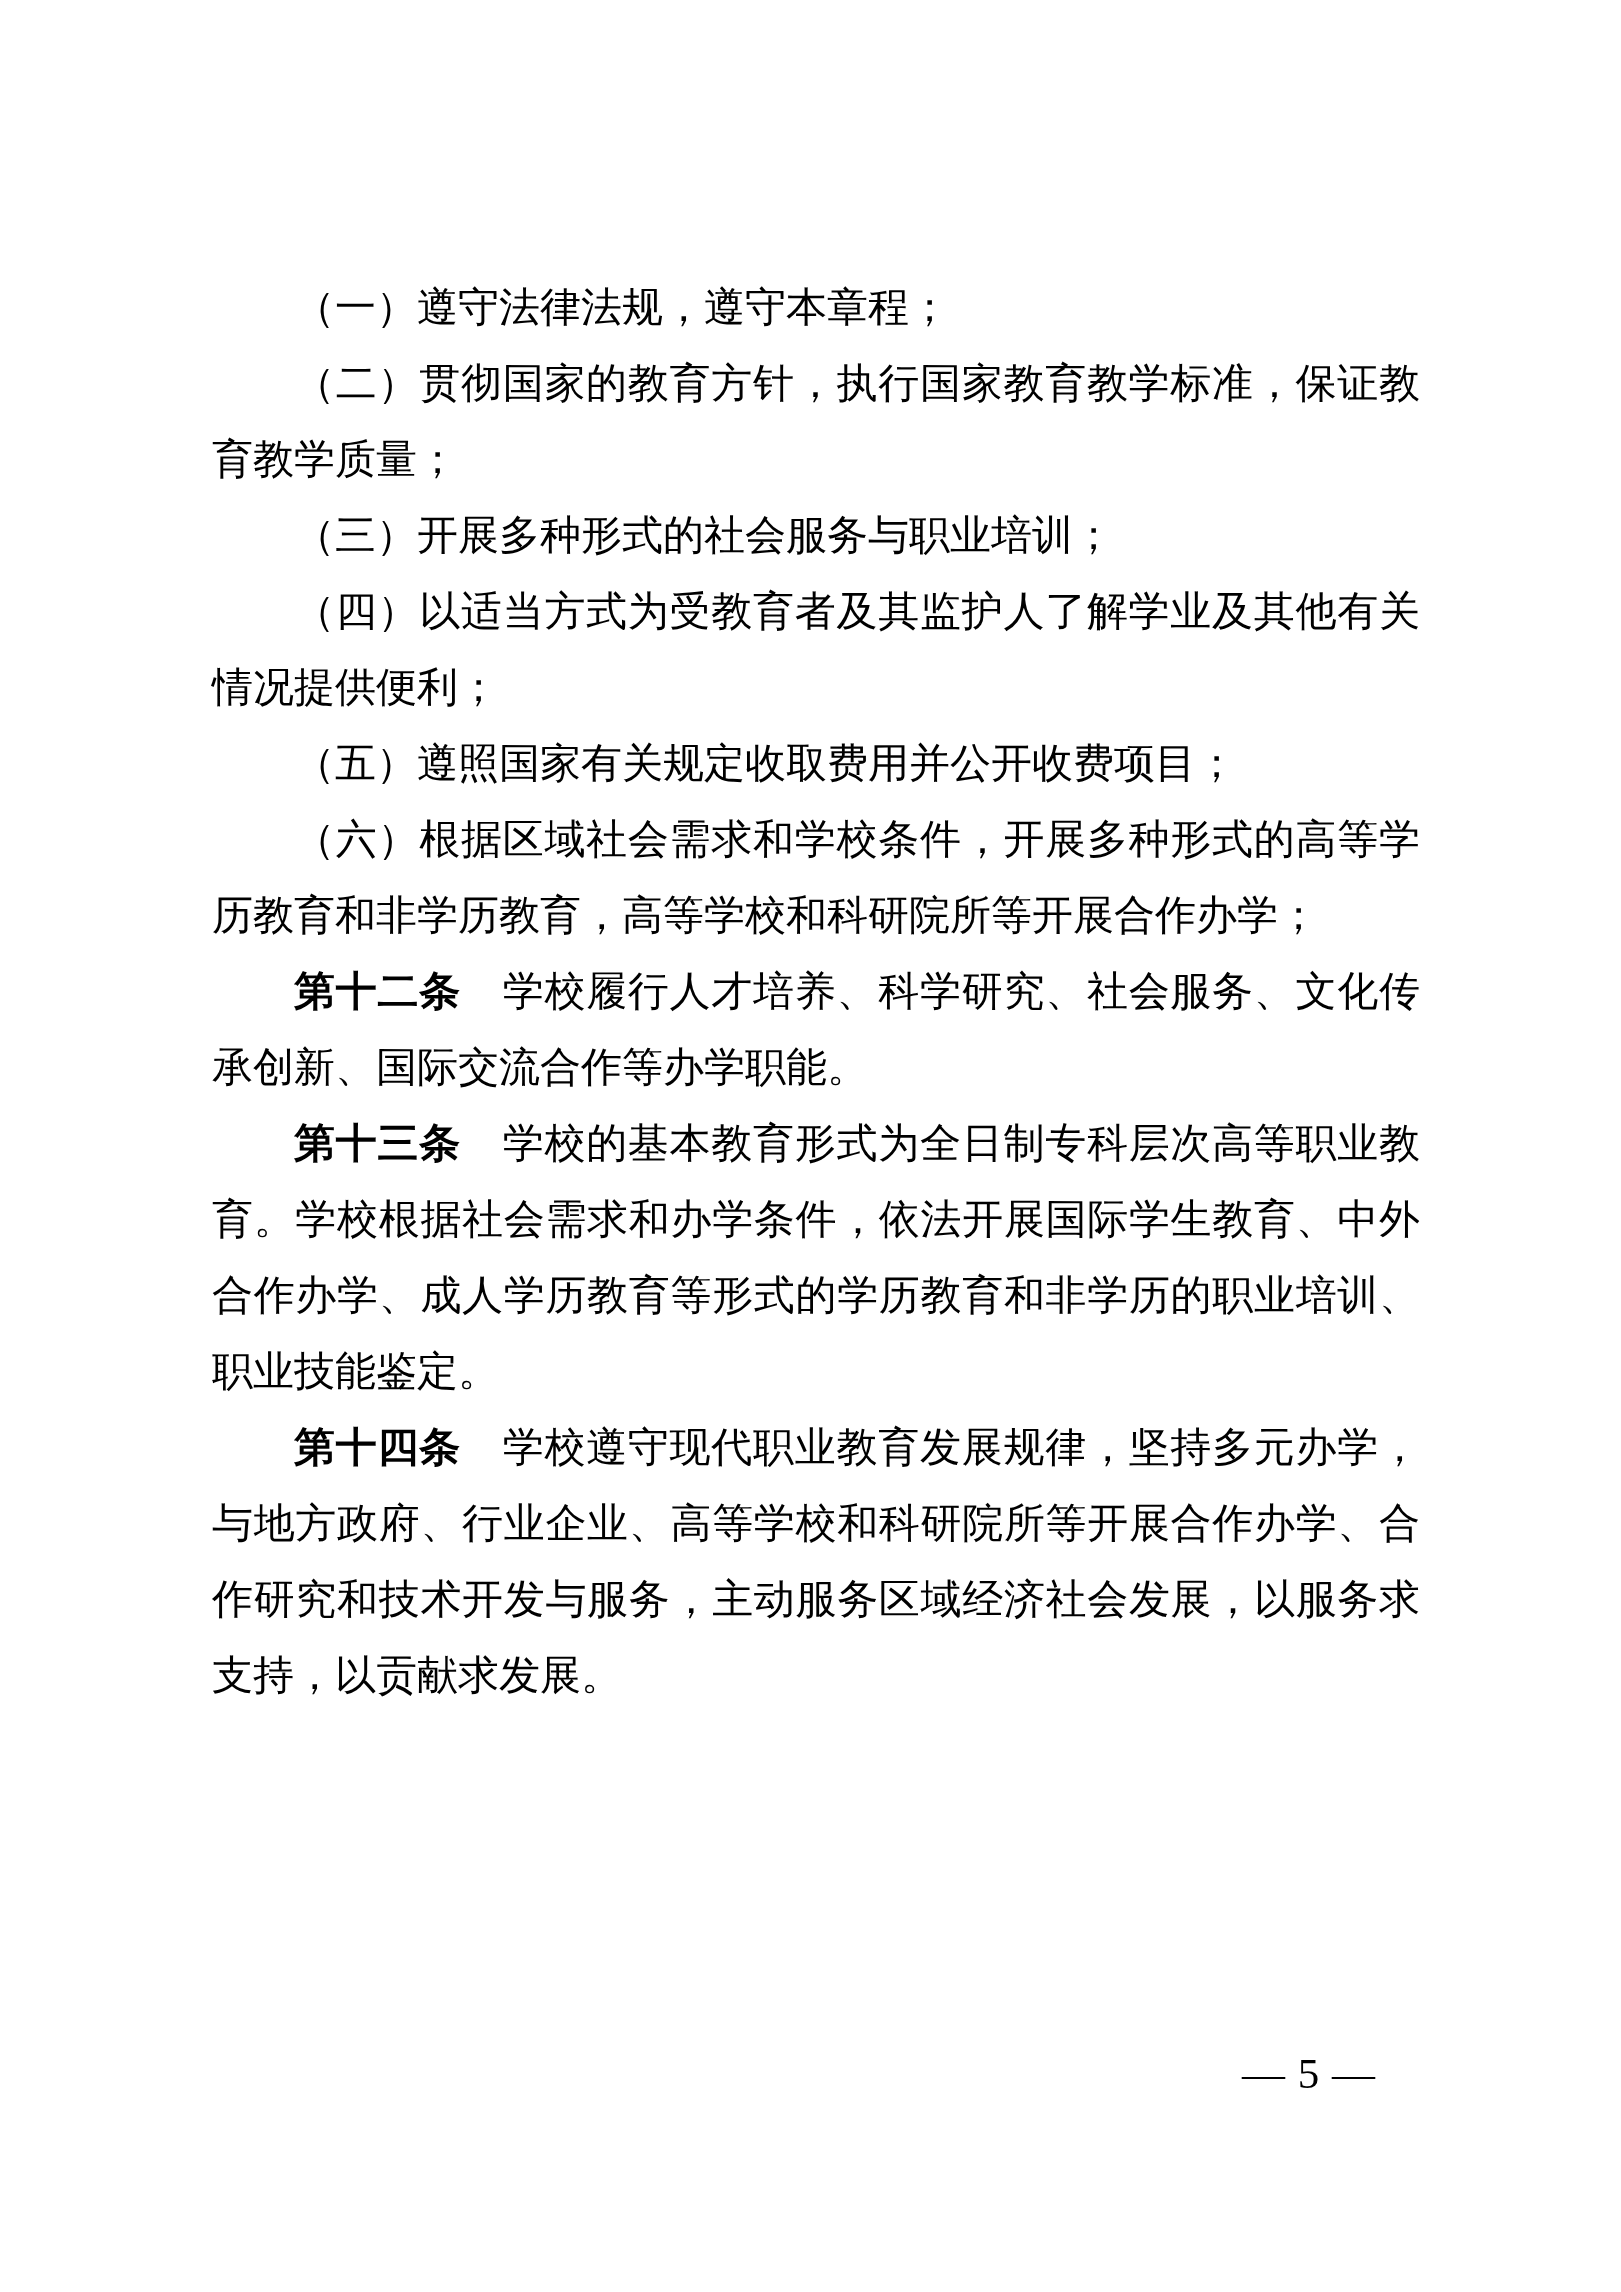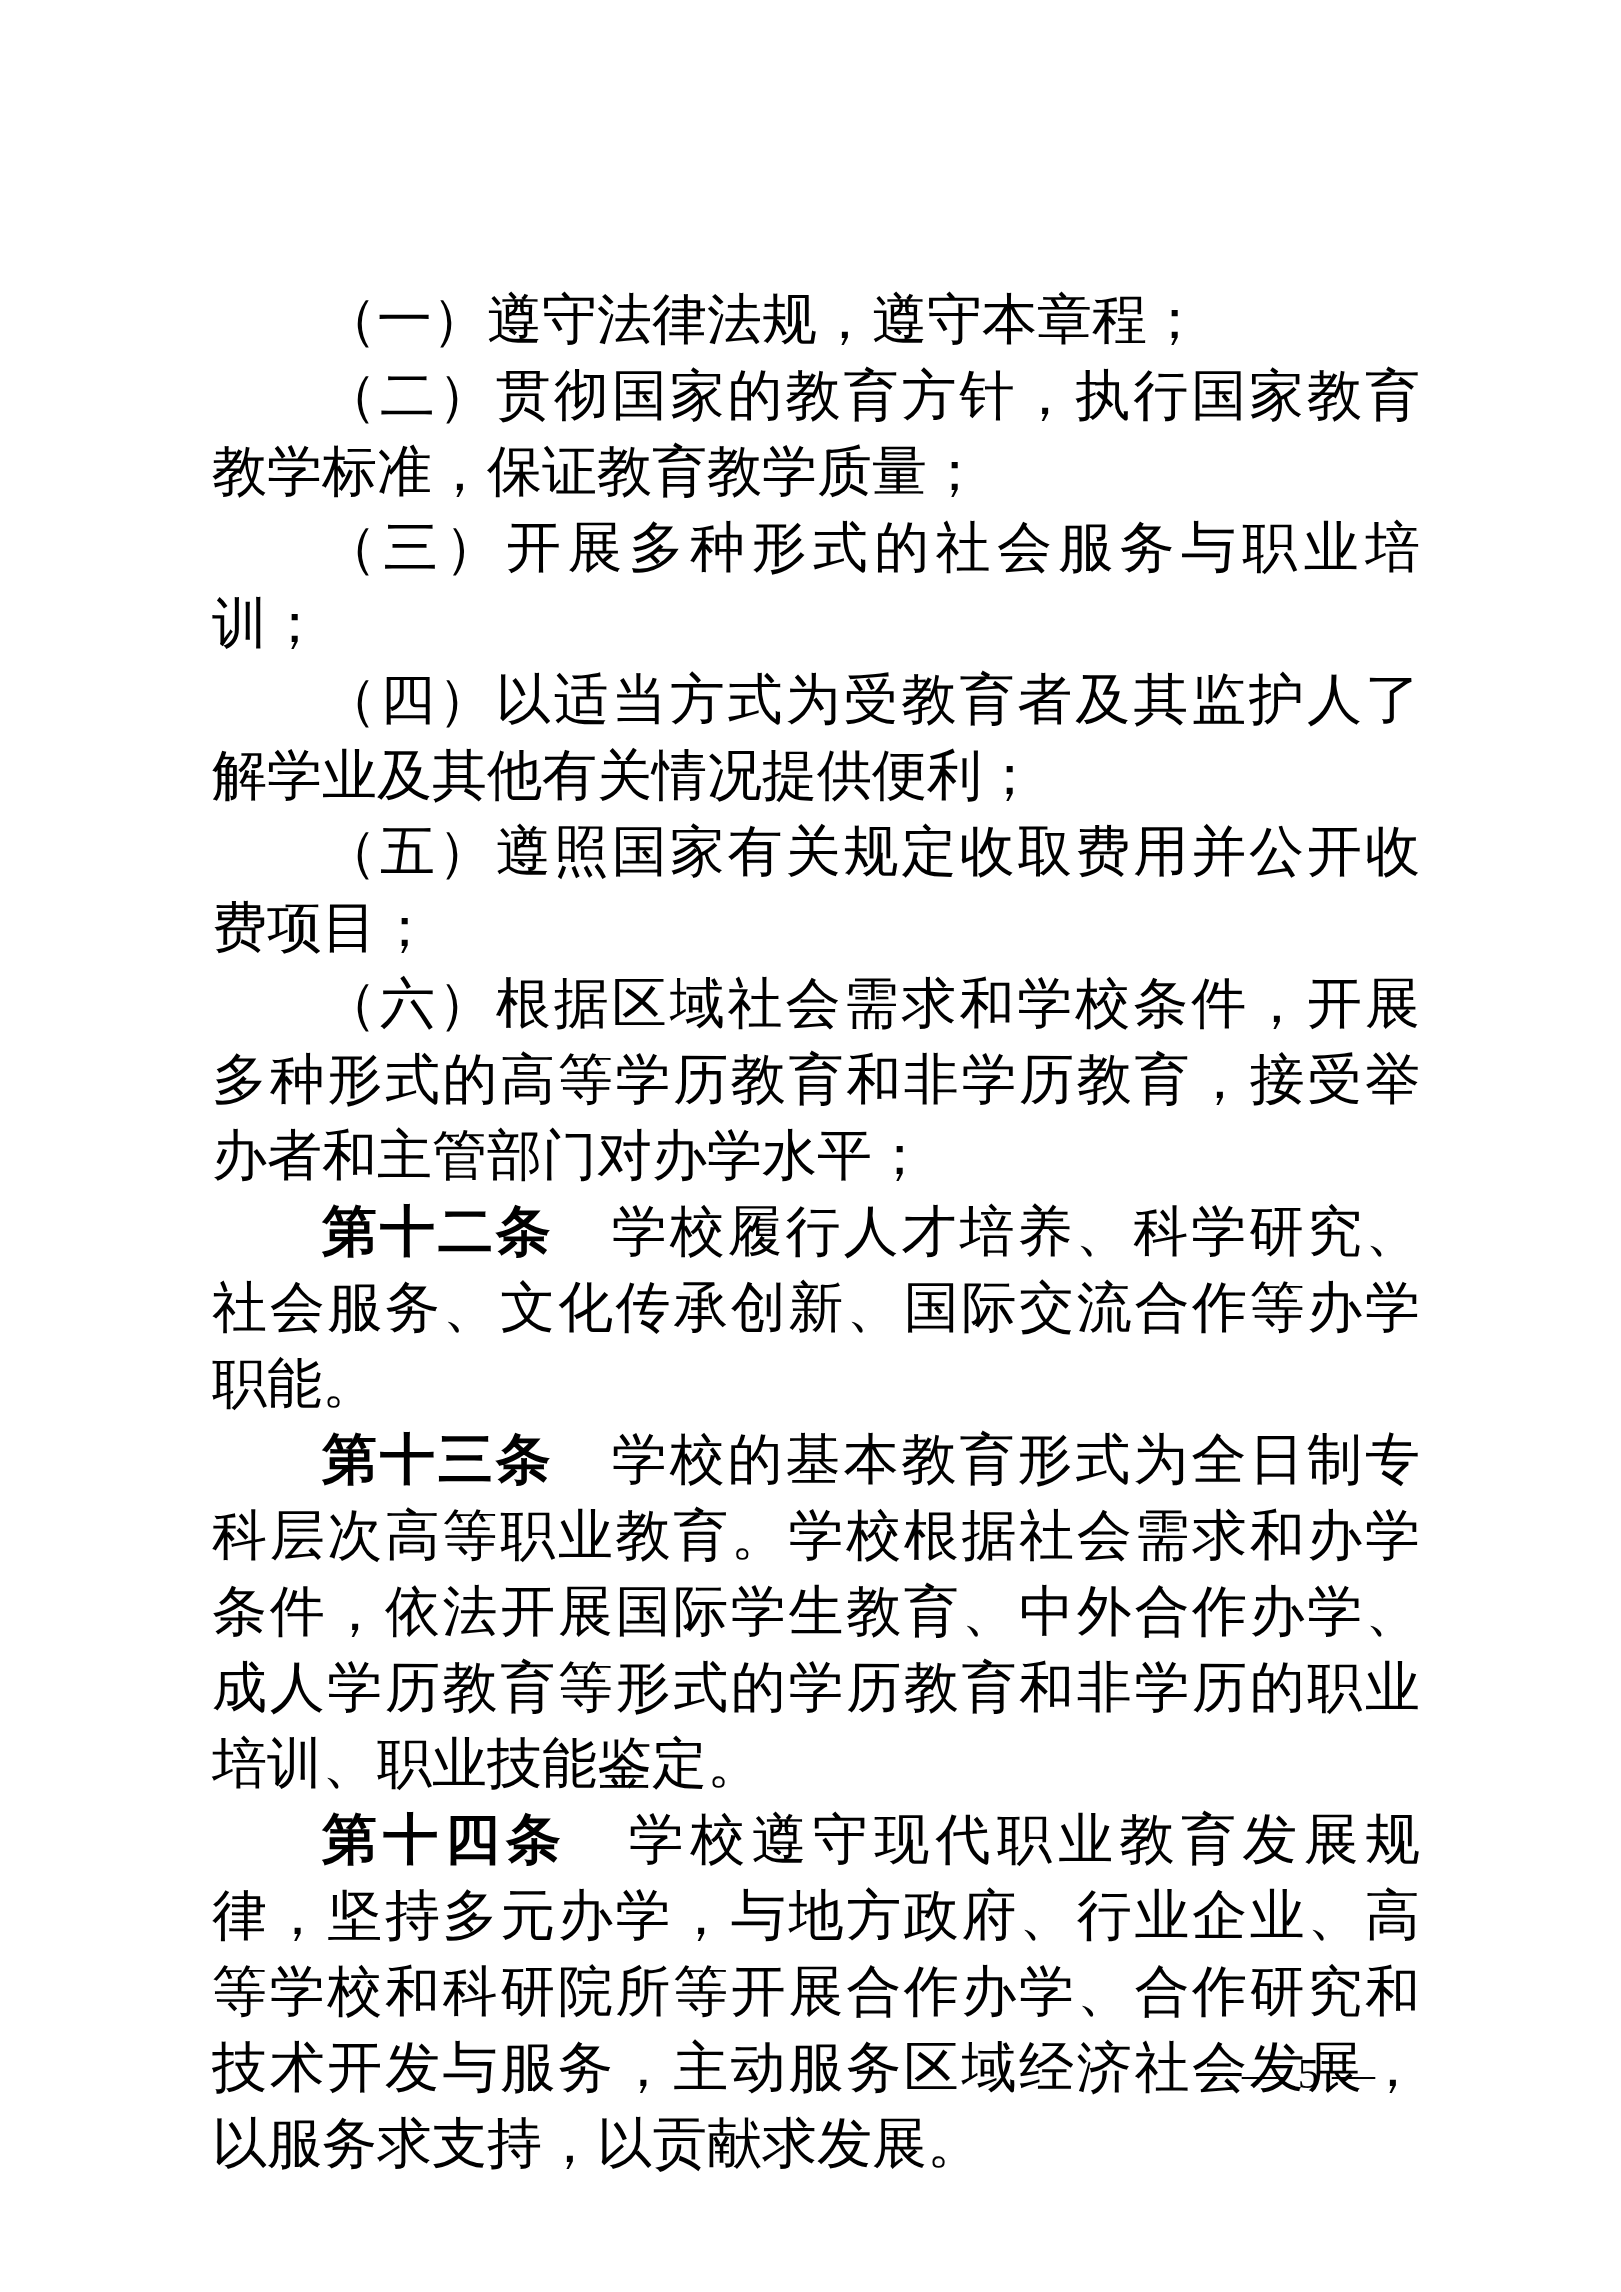--- a/index.html
+++ b/index.html
@@ -12,28 +12,29 @@
     width: 1621px;
     height: 2293px;
     background: #ffffff;
     overflow: hidden;
     font-family: "Liberation Serif", "DejaVu Serif", serif;
     color: #000000;
   }
   .doc-body {
     position: absolute;
     left: 212px;
-    top: 282px;
+    top: 272px;
     width: 1208px;
-    font-size: 55px;
+    font-size: 41px;
     line-height: 76px;
     text-align: justify;
     text-justify: inter-character;
     line-break: strict;
     word-break: normal;
+    font-family: Liberation Mono, monospace;
   }
   .doc-body p {
     margin: 0;
     padding: 0;
     text-indent: 2em;
   }
   .art-head {
     font-weight: 700;
   }
   .page-number {
@@ -50,20 +51,20 @@
 </head>
 <body>
 
 <div class="page">
   <div class="doc-body">
     <p><span class="art-head"></span><span>（一）遵守法律法规，遵守本章程；</span></p>
     <p><span class="art-head"></span><span>（二）贯彻国家的教育方针，执行国家教育教学标准，保证教育教学质量；</span></p>
     <p><span class="art-head"></span><span>（三）开展多种形式的社会服务与职业培训；</span></p>
     <p><span class="art-head"></span><span>（四）以适当方式为受教育者及其监护人了解学业及其他有关情况提供便利；</span></p>
     <p><span class="art-head"></span><span>（五）遵照国家有关规定收取费用并公开收费项目；</span></p>
-    <p><span class="art-head"></span><span>（六）根据区域社会需求和学校条件，开展多种形式的高等学历教育和非学历教育，接受举办者和主管部门对办学水平；</span></p>
+    <p><span class="art-head"></span><span>（六）根据区域社会需求和学校条件，开展多种形式的高等学历教育和非学历教育，高等学校和科研院所等开展合作办学；</span></p>
     <p><span class="art-head">第十二条</span><span>　学校履行人才培养、科学研究、社会服务、文化传承创新、国际交流合作等办学职能。</span></p>
     <p><span class="art-head">第十三条</span><span>　学校的基本教育形式为全日制专科层次高等职业教育。学校根据社会需求和办学条件，依法开展国际学生教育、中外合作办学、成人学历教育等形式的学历教育和非学历的职业培训、职业技能鉴定。</span></p>
     <p><span class="art-head">第十四条</span><span>　学校遵守现代职业教育发展规律，坚持多元办学，与地方政府、行业企业、高等学校和科研院所等开展合作办学、合作研究和技术开发与服务，主动服务区域经济社会发展，以服务求支持，以贡献求发展。</span></p>
   </div>
   <div class="page-number">— 5 —</div>
 </div>
 
 
 </body></html>

